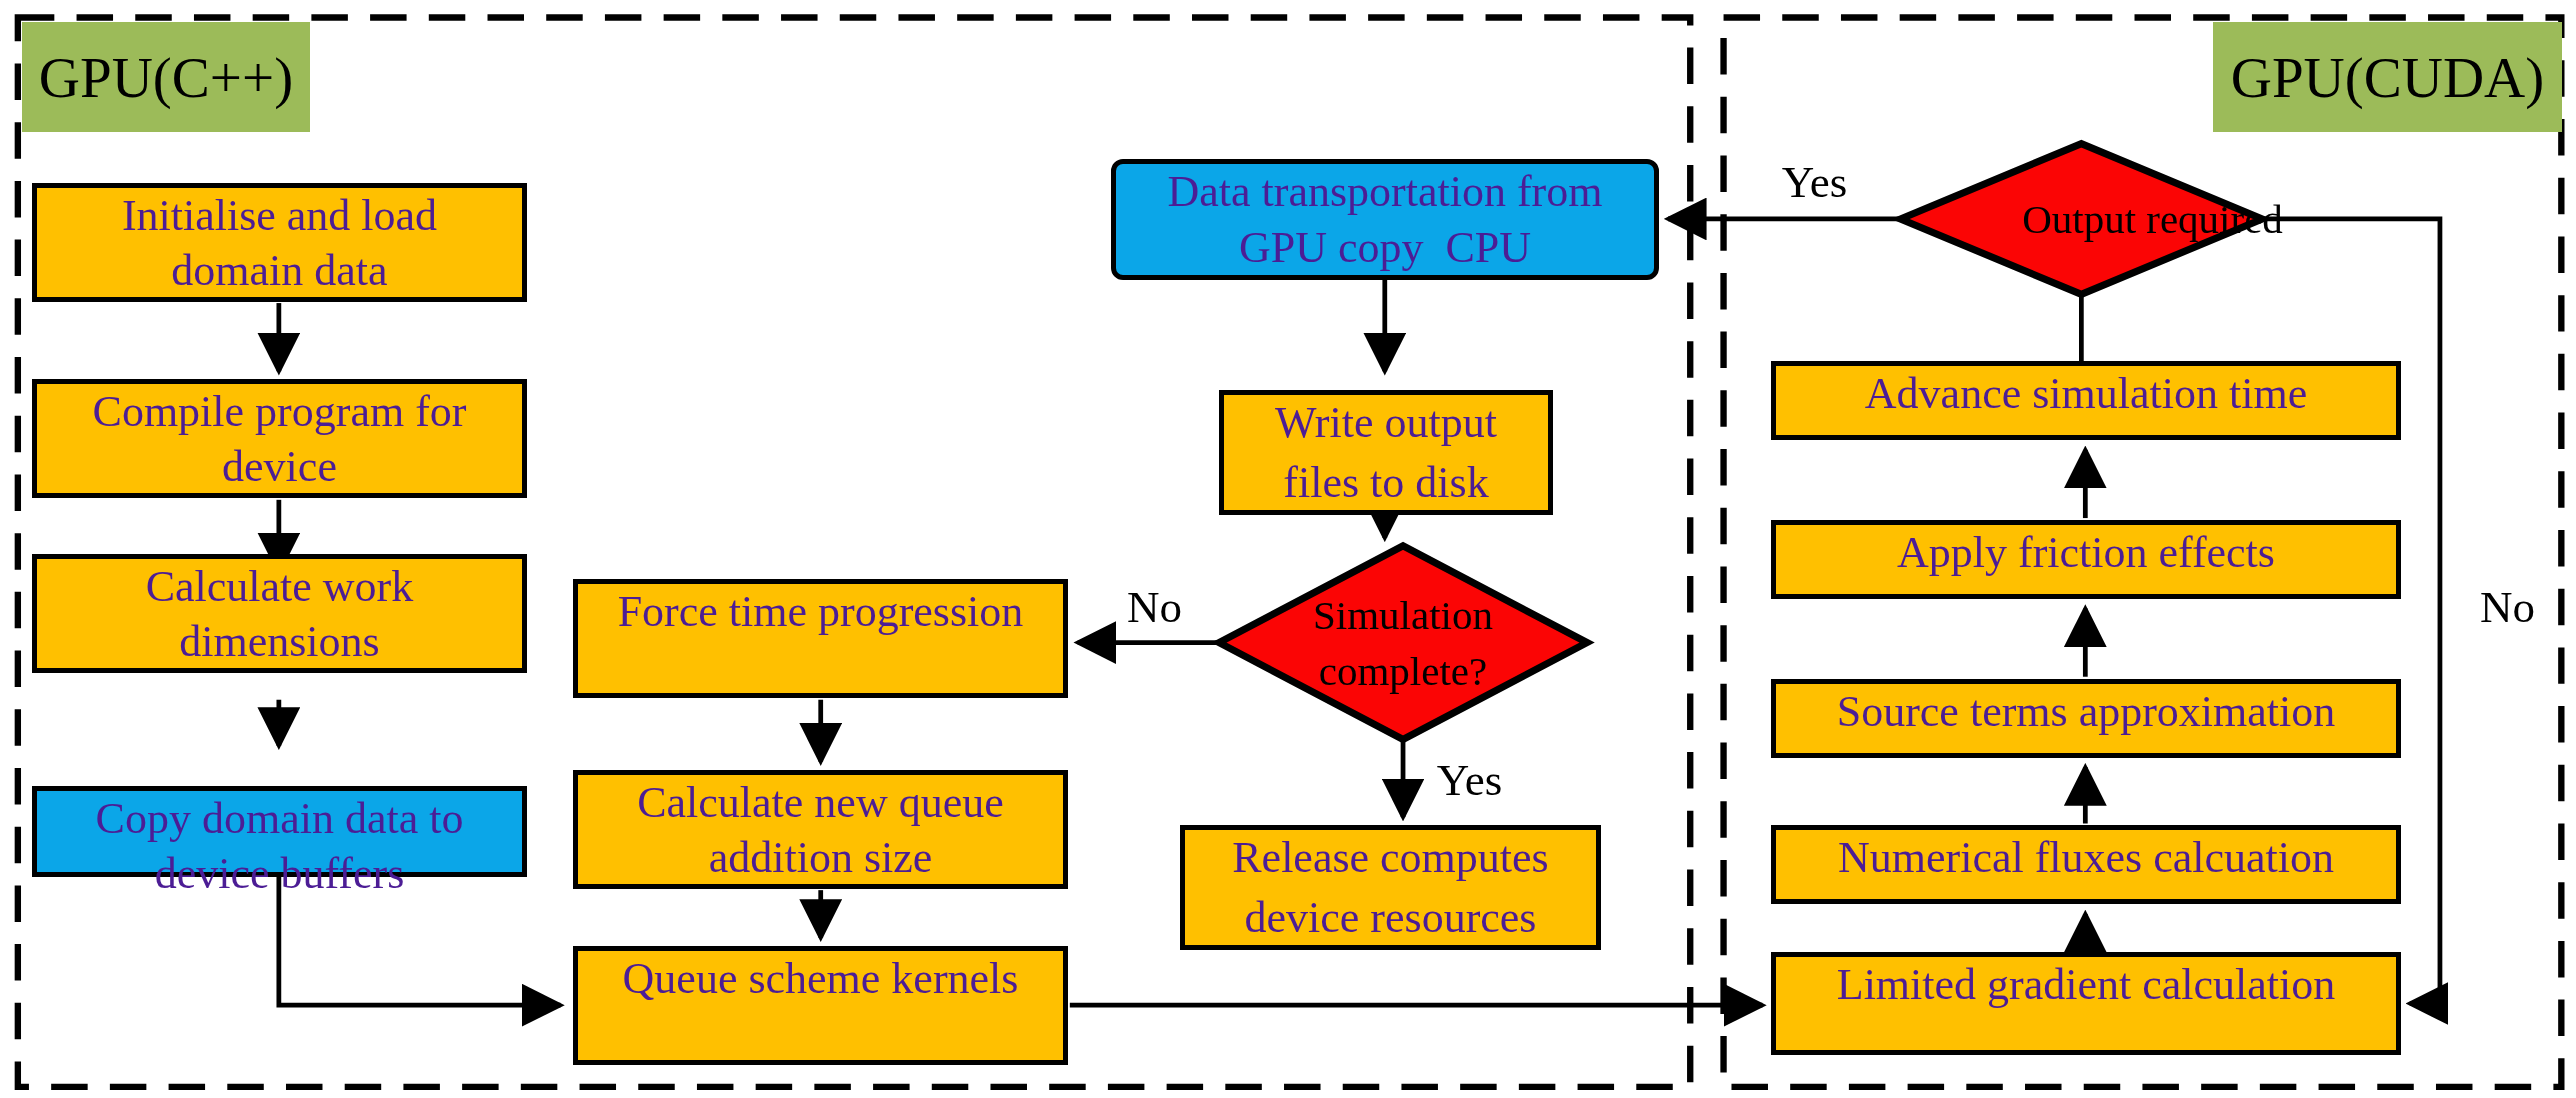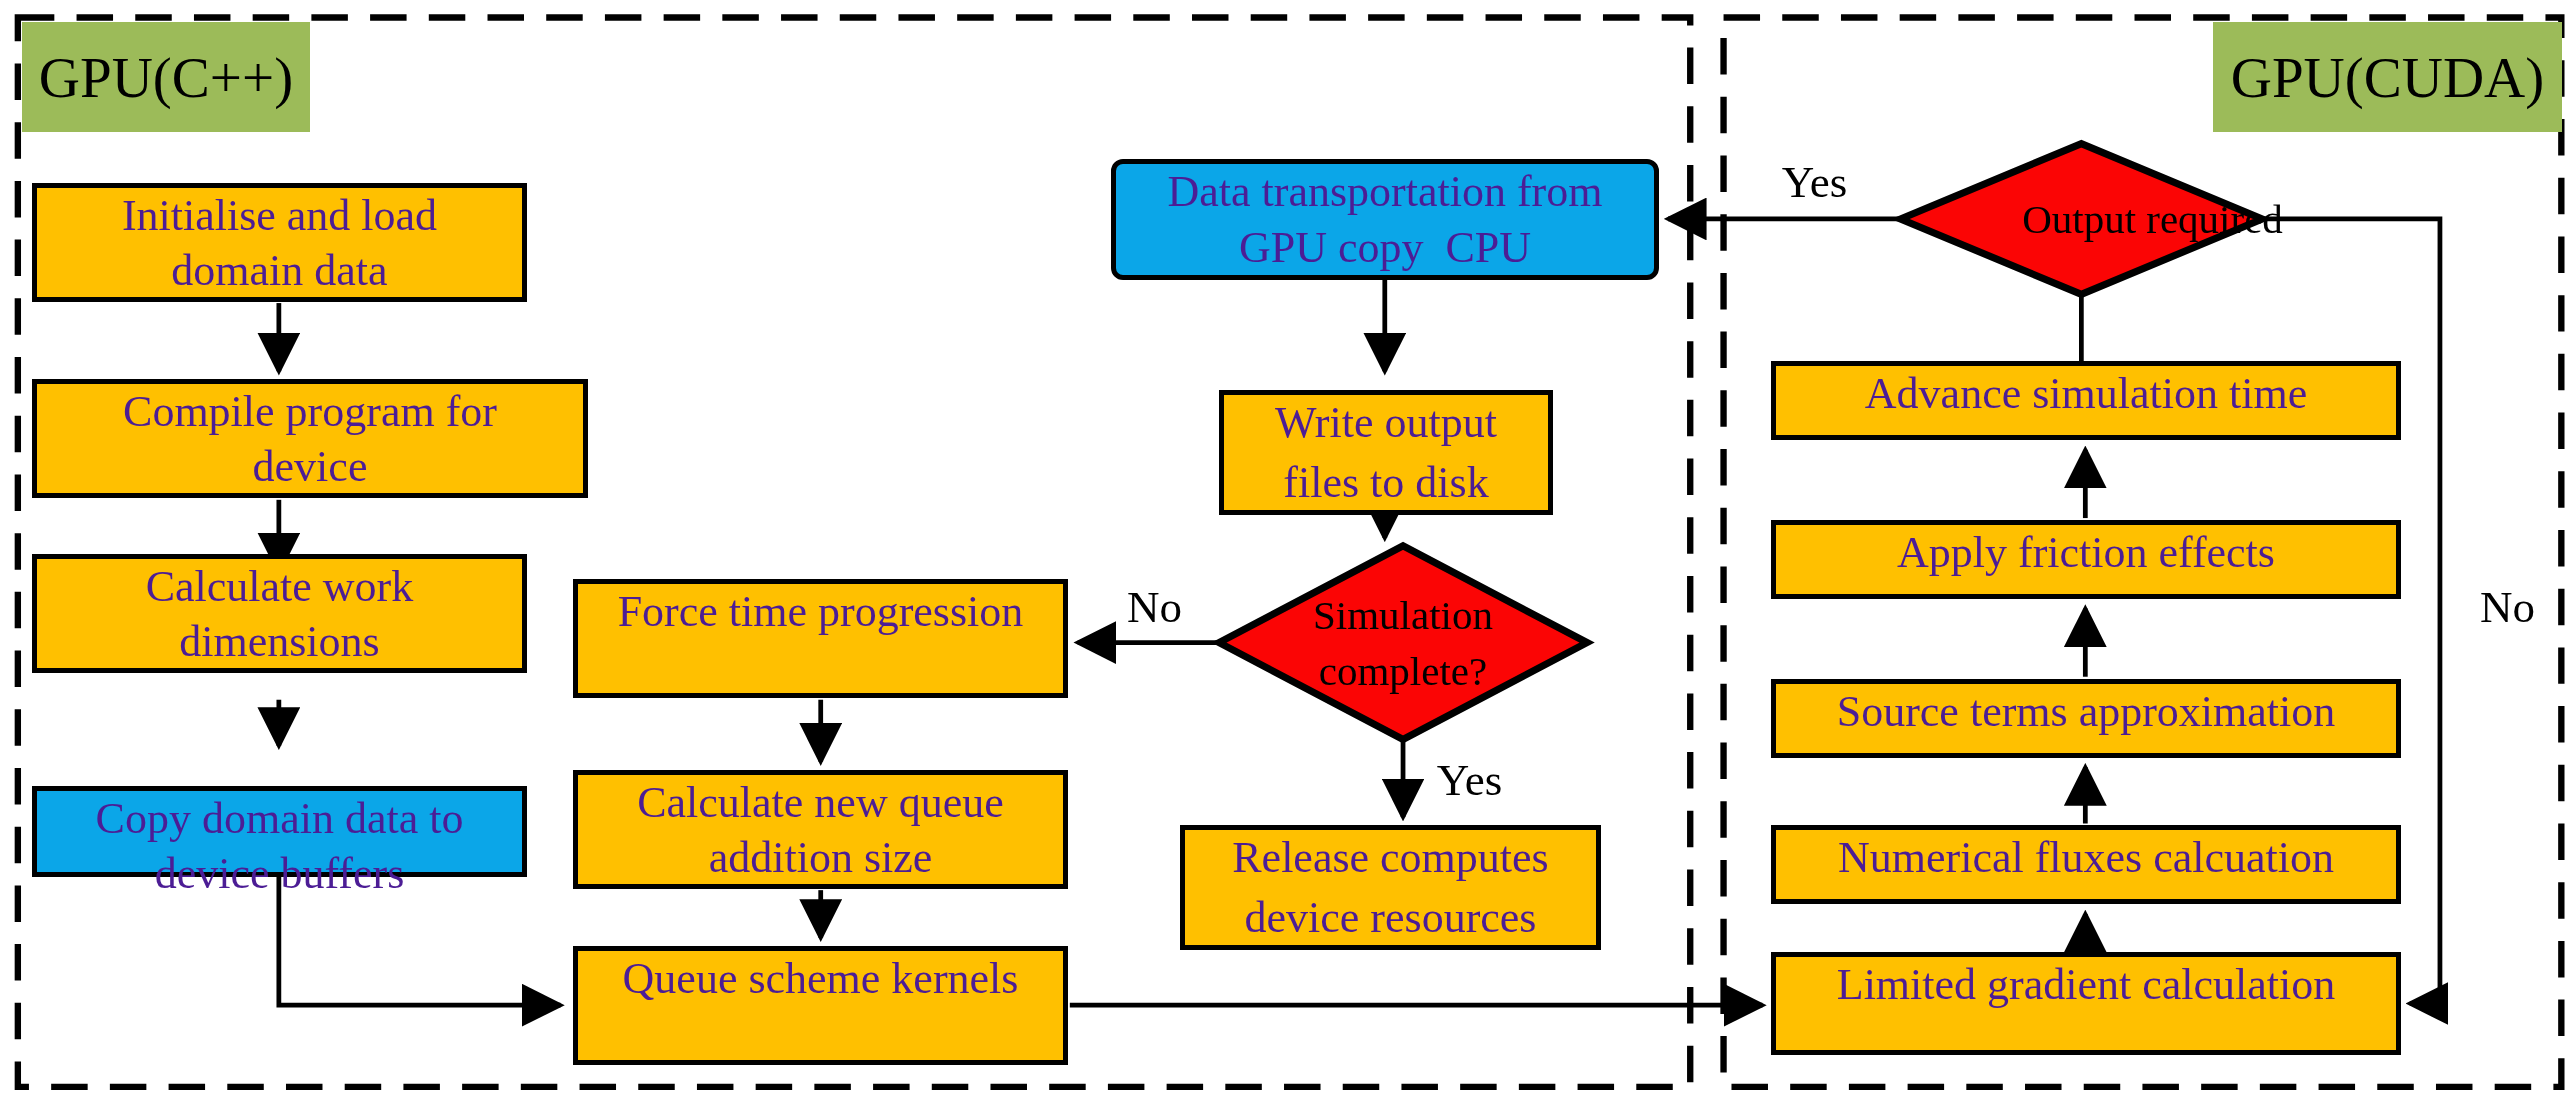--- a/index.html
+++ b/index.html
@@ -87,21 +87,21 @@
     <span>GPU(C++)</span>
   </div>
   <div class="panel-label" style="left: 2213px; top: 22px; width: 349px; height: 110px; background: rgb(156, 187, 89);">
     <span>GPU(CUDA)</span>
   </div>
 
   <div class="node" style="left: 32px; top: 183px; width: 495px; height: 119px; background: rgb(255, 192, 0);">
     <span>Initialise and load</span>
     <span>domain data</span>
   </div>
-  <div class="node" style="left: 32px; top: 379px; width: 556px; height: 119px; background: rgb(255, 192, 0); font-family: Liberation Serif, serif;">
+  <div class="node" style="left: 32px; top: 379px; width: 495px; height: 119px; background: rgb(255, 192, 0); font-family: Liberation Serif, serif;">
     <span>Compile program for</span>
     <span>device</span>
   </div>
   <div class="node" style="left: 32px; top: 554px; width: 495px; height: 119px; background: rgb(255, 192, 0);">
     <span>Calculate work</span>
     <span>dimensions</span>
   </div>
   <div class="node" style="left: 32px; top: 754px; width: 495px; height: 91px; background: rgb(11, 166, 232); margin-top: 32px;">
     <span>Copy domain data to</span>
     <span>device buffers</span>

